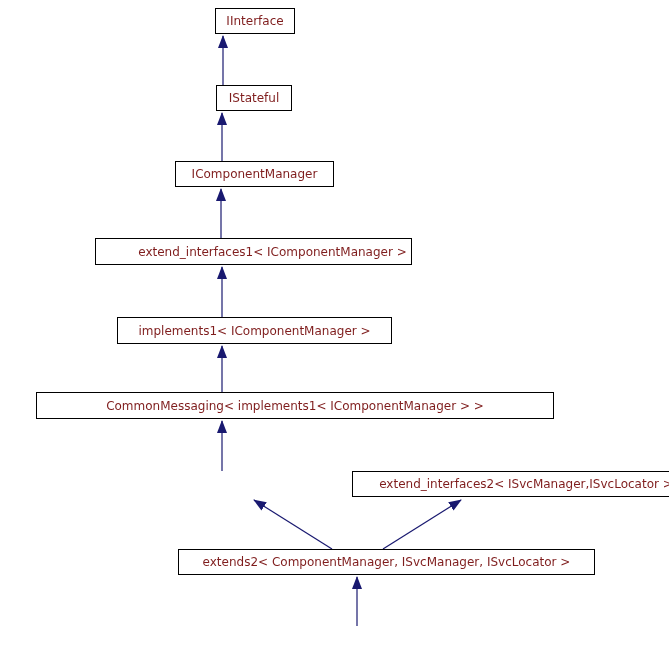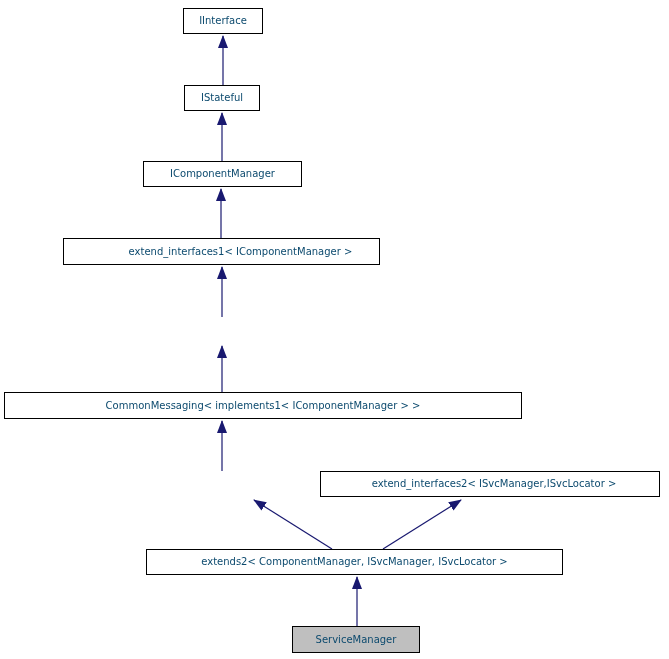--- a/index.html
+++ b/index.html
@@ -28,24 +28,25 @@
     fill: none;
   }
   .node {
     position: absolute;
     box-sizing: border-box;
     display: flex;
     align-items: center;
     justify-content: center;
     border: 1px solid #000000;
     background: #ffffff;
-    color: #0c4a6e;
-    font-size: 10px;
+    color: #7f1d1d;
+    font-size: 12px;
     line-height: 1;
     white-space: nowrap;
+    margin-left: 32px;
   }
   .node.highlighted {
     background: #bfbfbf;
   }
 </style>
 </head>
 <body>
 
 <div class="canvas">
 
@@ -85,23 +86,23 @@
   </svg>
 
   <div class="node" style="left:183px; top:8px; width:80px; height:26px;">IInterface</div>
 
   <div class="node" style="left:184px; top:85px; width:76px; height:26px;">IStateful</div>
 
   <div class="node" style="left:143px; top:161px; width:159px; height:26px;">IComponentManager</div>
 
   <div class="node" style="left:63px; top:238px; width:317px; height:27px;padding-left:38px;">extend_interfaces1&lt; IComponentManager &gt;</div>
 
+  <div class="node" style="left:85px; top:317px; width:275px; height:27px;">implements1&lt; IComponentManager &gt;</div>
 
   <div class="node" style="left:4px; top:392px; width:518px; height:27px;">CommonMessaging&lt; implements1&lt; IComponentManager &gt; &gt;</div>
 
 
   <div class="node" style="left:320px; top:471px; width:340px; height:26px;padding-left:8px;">extend_interfaces2&lt; ISvcManager,ISvcLocator &gt;</div>
 
   <div class="node" style="left:146px; top:549px; width:417px; height:26px;">extends2&lt; ComponentManager, ISvcManager, ISvcLocator &gt;</div>
 
-  <div class="node highlighted" style="left:292px; top:626px; width:128px; height:27px;">ServiceManager</div>
 
 </div>
 
 </body></html>

